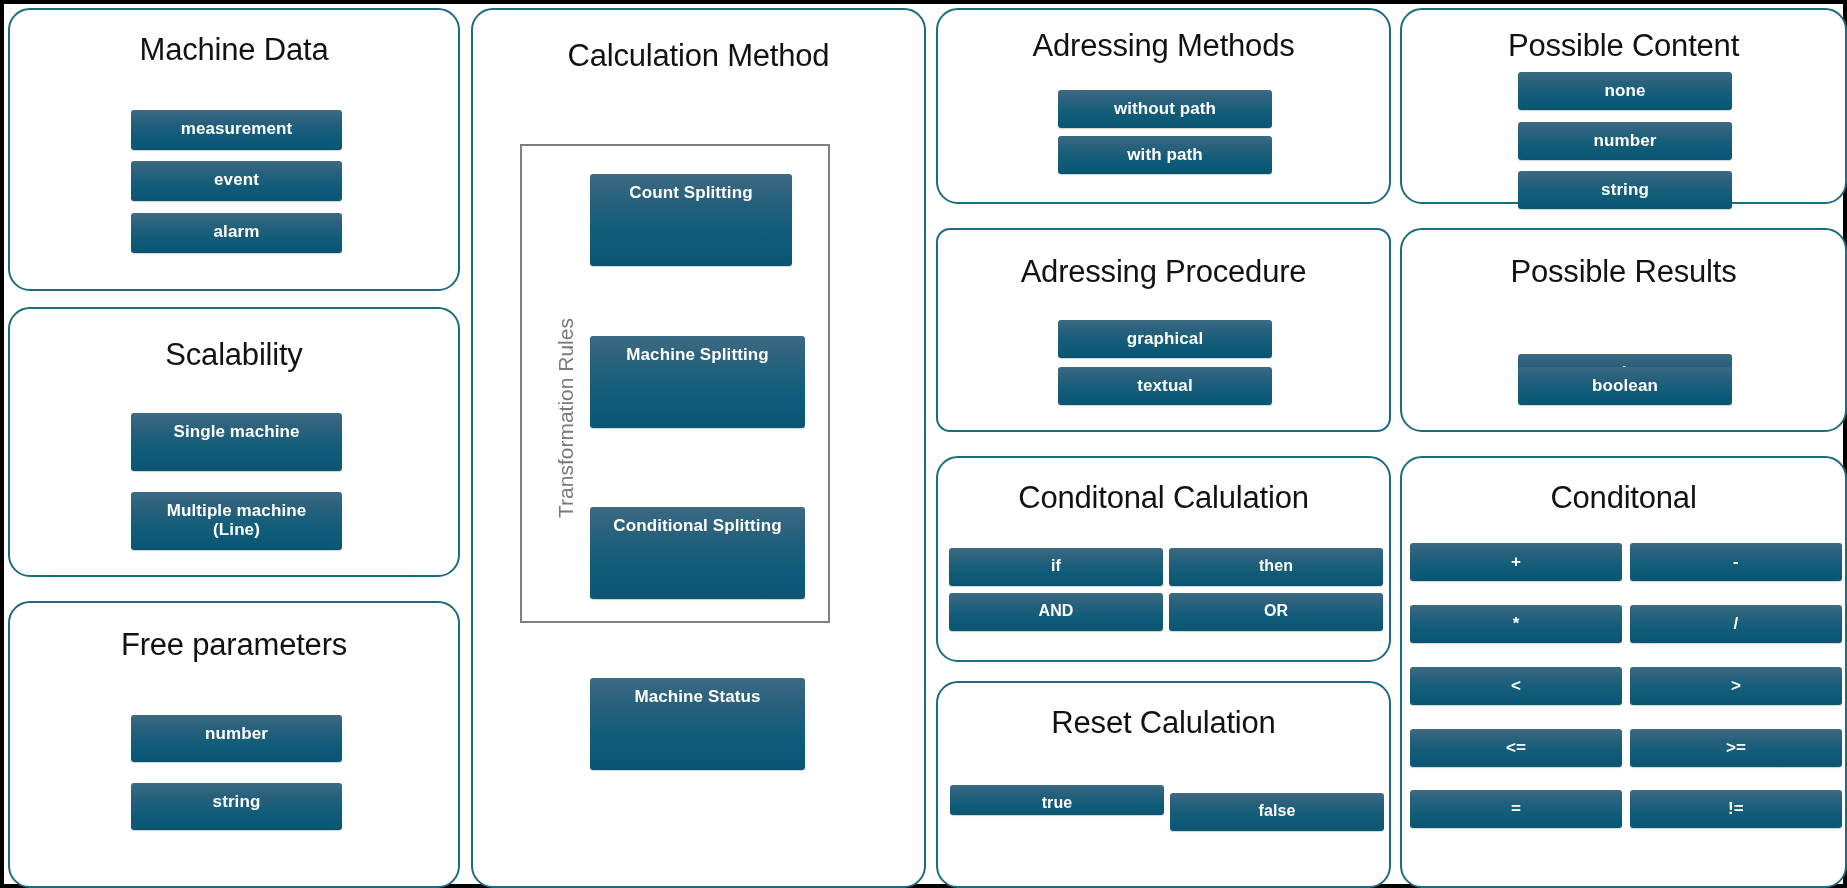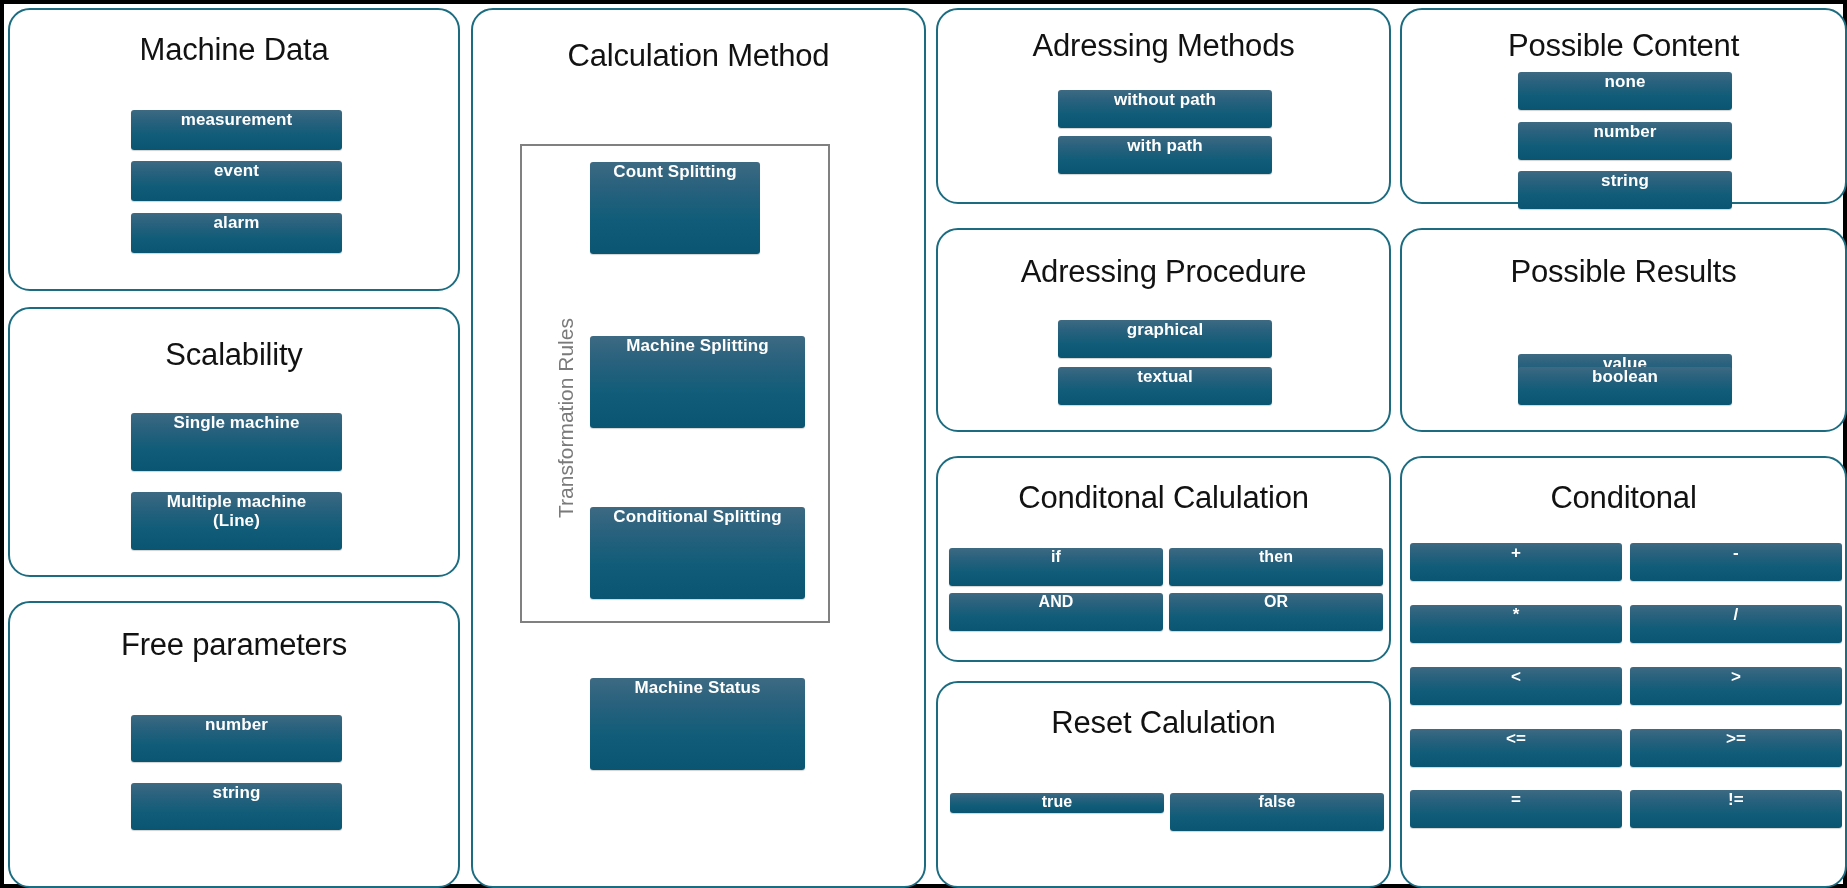--- a/index.html
+++ b/index.html
@@ -37,20 +37,21 @@
     position:absolute;
     box-sizing:border-box;
     background:linear-gradient(180deg,#3d6a83 0%,#28617d 28%,#115d79 62%,#0a5572 100%);
     border-radius:3px;
     color:#ffffff;
     font-size:17px;
     font-weight:bold;
     text-align:center;
     letter-spacing:0.1px;
     line-height:1.12;
+    padding-top:9px;
     box-shadow:0 1px 1px rgba(0,0,0,0.18);
   }
   .btn.sm{font-size:16px;}
   .btn.op{font-size:17px;}
   #tr-box{
     position:absolute;
     box-sizing:border-box;
     border:2px solid #808080;
     background:transparent;
   }
@@ -91,49 +92,49 @@
     <div class="btn" style="left:121px; top:180px; width:211px; height:47px;">string</div>
   </div>
 
   <div class="panel" style="left:467px; top:4px; width:455px; height:880px;">
     <div class="panel-title" style="top:28px;">Calculation Method</div>
 
     <div id="tr-box" style="left:47px; top:134px; width:310px; height:479px;">
       <div id="tr-label" style="left:32px; top:372px;">Transformation Rules</div>
     </div>
 
-    <div class="btn" style="left:117px; top:152px; width:170px; height:92px;">Count Splitting</div>
+    <div class="btn" style="left:117px; top:164px; width:202px; height:92px;">Count Splitting</div>
     <div class="btn" style="left:117px; top:326px; width:215px; height:92px;">Machine Splitting</div>
     <div class="btn" style="left:117px; top:497px; width:215px; height:92px;">Conditional Splitting</div>
     <div class="btn" style="left:117px; top:668px; width:215px; height:92px;">Machine Status</div>
   </div>
 
   <div class="panel" style="left:932px; top:4px; width:455px; height:196px;">
     <div class="panel-title" style="top:18px;">Adressing Methods</div>
     <div class="btn" style="left:120px; top:80px; width:214px; height:38px;">without path</div>
     <div class="btn" style="left:120px; top:126px; width:214px; height:38px;">with path</div>
   </div>
 
-  <div class="panel" style="left:932px; top:224px; width:455px; height:204px;">
+  <div class="panel" style="left:932px; top:224px; width:455px; height:204px;border-radius:14px;">
     <div class="panel-title" style="top:24px;">Adressing Procedure</div>
     <div class="btn" style="left:120px; top:90px; width:214px; height:38px;">graphical</div>
     <div class="btn" style="left:120px; top:137px; width:214px; height:38px;">textual</div>
   </div>
 
   <div class="panel" style="left:932px; top:452px; width:455px; height:206px;">
     <div class="panel-title" style="top:22px;">Conditonal Calulation</div>
     <div class="btn sm" style="left:11px; top:90px; width:214px; height:38px;">if</div>
     <div class="btn sm" style="left:231px; top:90px; width:214px; height:38px;">then</div>
     <div class="btn sm" style="left:11px; top:135px; width:214px; height:38px;">AND</div>
     <div class="btn sm" style="left:231px; top:135px; width:214px; height:38px;">OR</div>
   </div>
 
   <div class="panel" style="left:932px; top:677px; width:455px; height:207px;">
     <div class="panel-title" style="top:22px;">Reset Calulation</div>
-    <div class="btn sm" style="left:12px; top:110px; width:214px; height:20px;">true</div>
+    <div class="btn sm" style="left:12px; top:102px; width:214px; height:30px;">true</div>
     <div class="btn sm" style="left:232px; top:110px; width:214px; height:38px;">false</div>
   </div>
 
   <div class="panel" style="left:1396px; top:4px; width:447px; height:196px;">
     <div class="panel-title" style="top:18px;">Possible Content</div>
     <div class="btn" style="left:116px; top:62px; width:214px; height:38px;">none</div>
     <div class="btn" style="left:116px; top:112px; width:214px; height:38px;">number</div>
     <div class="btn" style="left:116px; top:161px; width:214px; height:38px;">string</div>
   </div>
 

